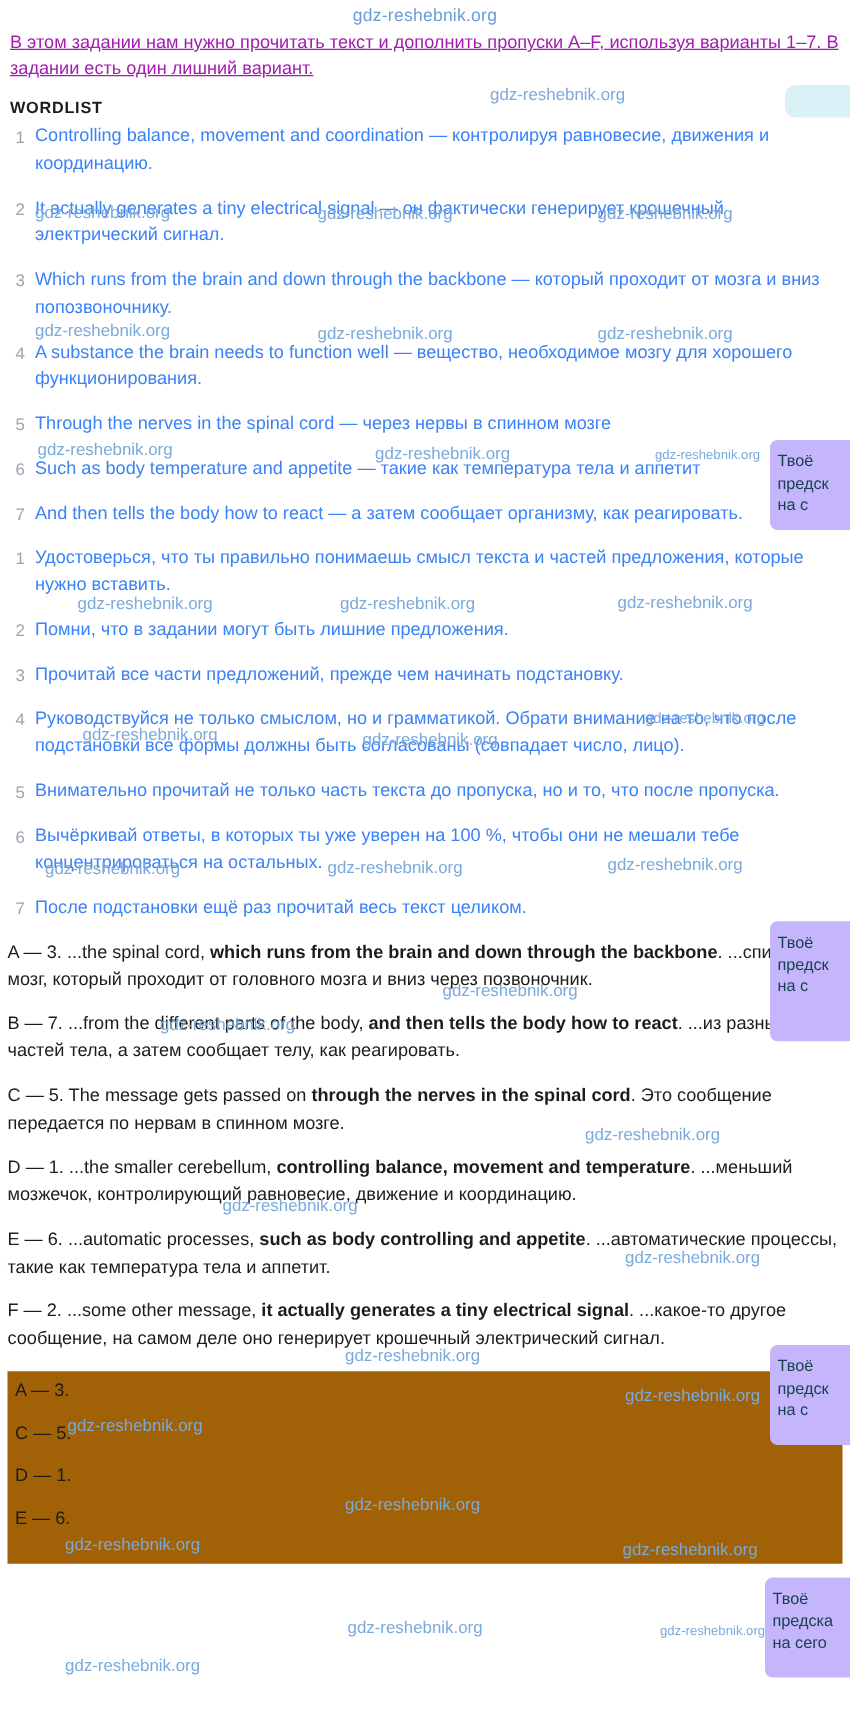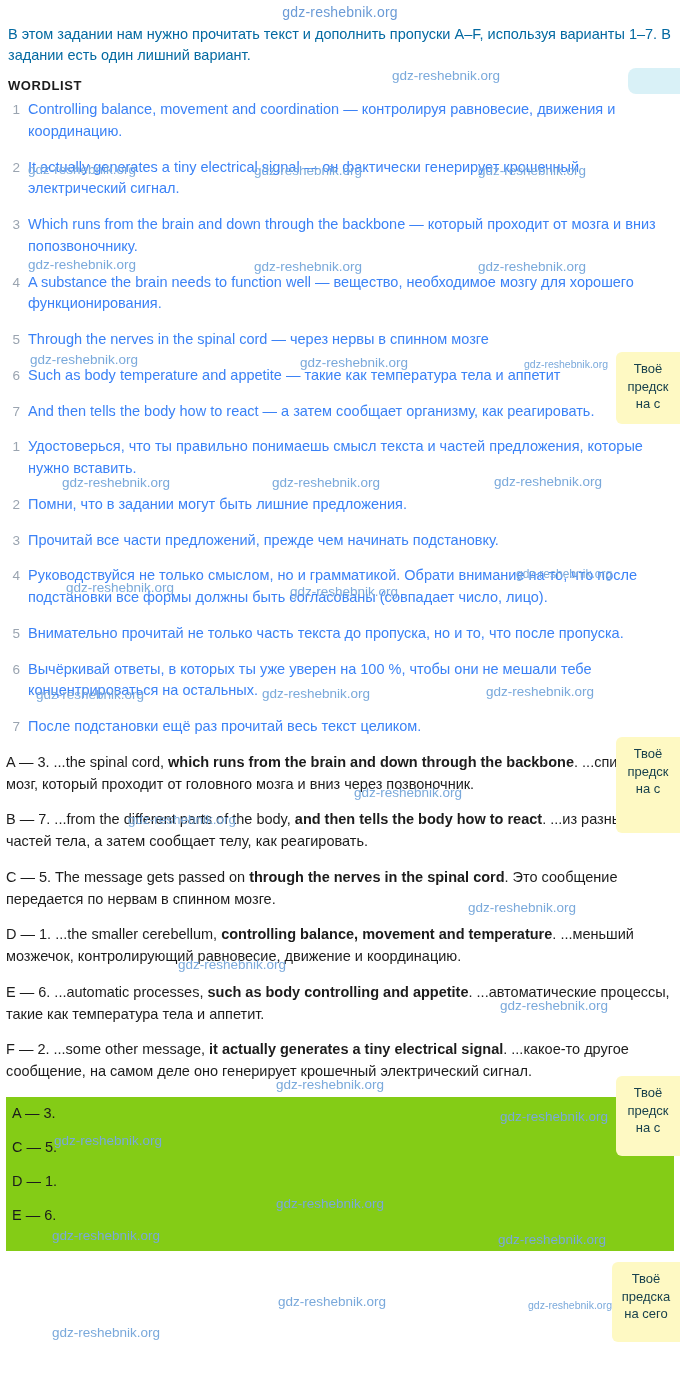--- a/index.html
+++ b/index.html
@@ -23,22 +23,23 @@
     text-align: center;
     color: #6b9bd6;
     font-size: 14px;
     padding-top: 4px;
     padding-bottom: 4px;
     letter-spacing: 0.2px;
   }
   .intro {
     font-size: 14.5px;
     line-height: 1.45;
-    color: #0369a1;
+    color: #a21caf;
     padding: 0 2px;
+    text-decoration: underline;
   }
   .wordlist-title {
     font-size: 13px;
     font-weight: bold;
     color: #1c1c1c;
     letter-spacing: 0.6px;
     margin: 12px 0 6px 2px;
   }
   .list {
     margin: 0; padding: 0; list-style: none;
@@ -69,21 +70,21 @@
   }
   .answers p {
     font-size: 14.5px;
     line-height: 1.5;
     color: #1c1c1c;
     margin: 0 0 14px 0;
   }
   .answers b { font-weight: bold; }
   .final {
     margin-top: 4px;
-    background: #84cc16;
+    background: #a16207;
     padding: 8px 4px 10px 4px;
   }
   .final .row {
     font-size: 14.5px;
     color: #1c1c1c;
     margin-bottom: 18px;
     padding-left: 2px;
   }
   
   .wm {
@@ -94,28 +95,27 @@
     pointer-events: none;
     z-index: 5;
   }
   .wm.sm { font-size: 10.5px; }
   .wm.md { font-size: 12px; }
   
   .promo {
     position: absolute;
     right: 0;
     width: 64px;
-    background: #fef9c3;
+    background: #c4b5fd;
     border-radius: 6px 0 0 6px;
     color: #18414d;
     font-size: 13px;
     line-height: 1.35;
     padding: 8px 6px;
     z-index: 6;
-    text-align: center;
   }
   .promo-top {
     position: absolute;
     right: 0;
     top: 68px;
     width: 52px;
     height: 26px;
     background: #d9f1f7;
     border-radius: 8px 0 0 8px;
     z-index: 6;

